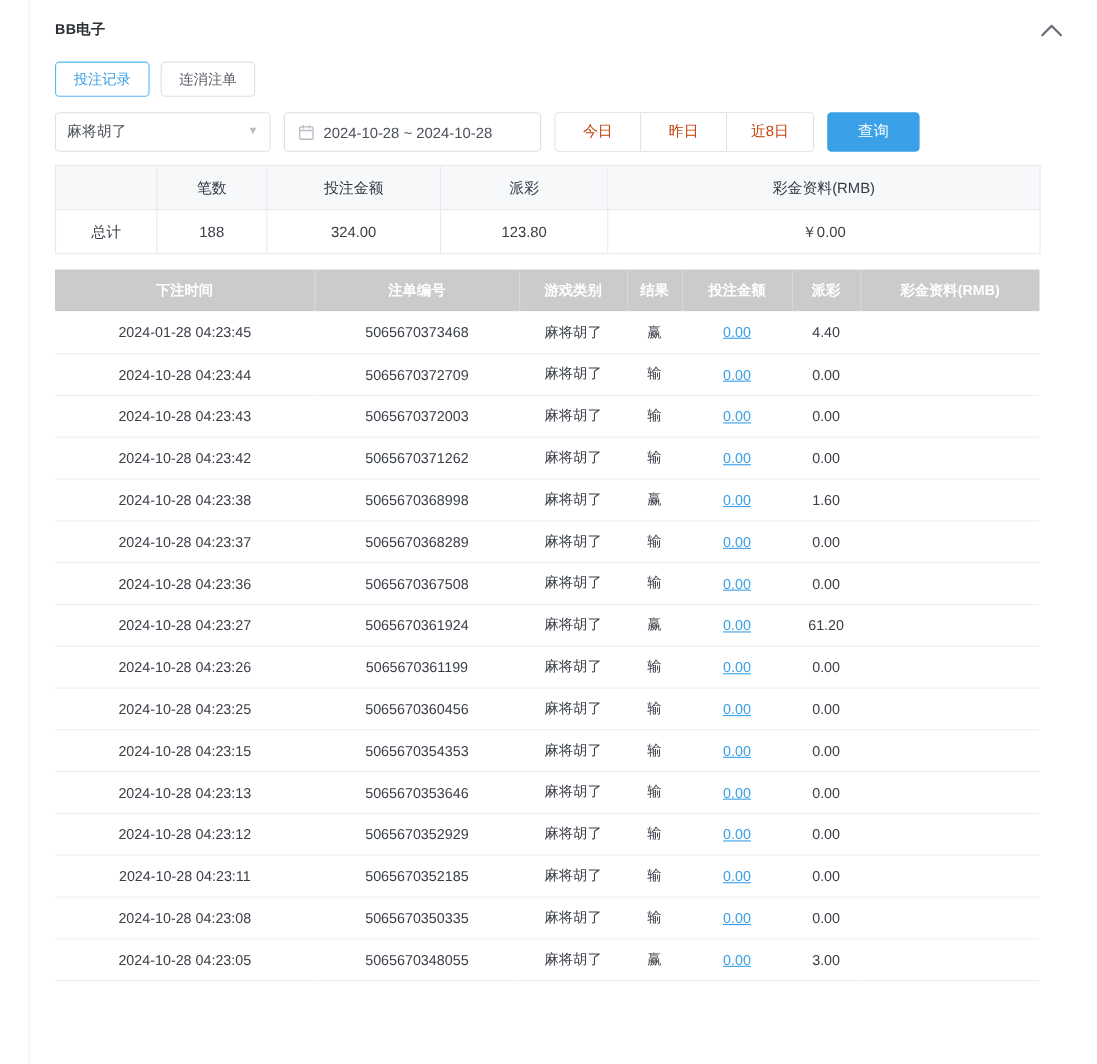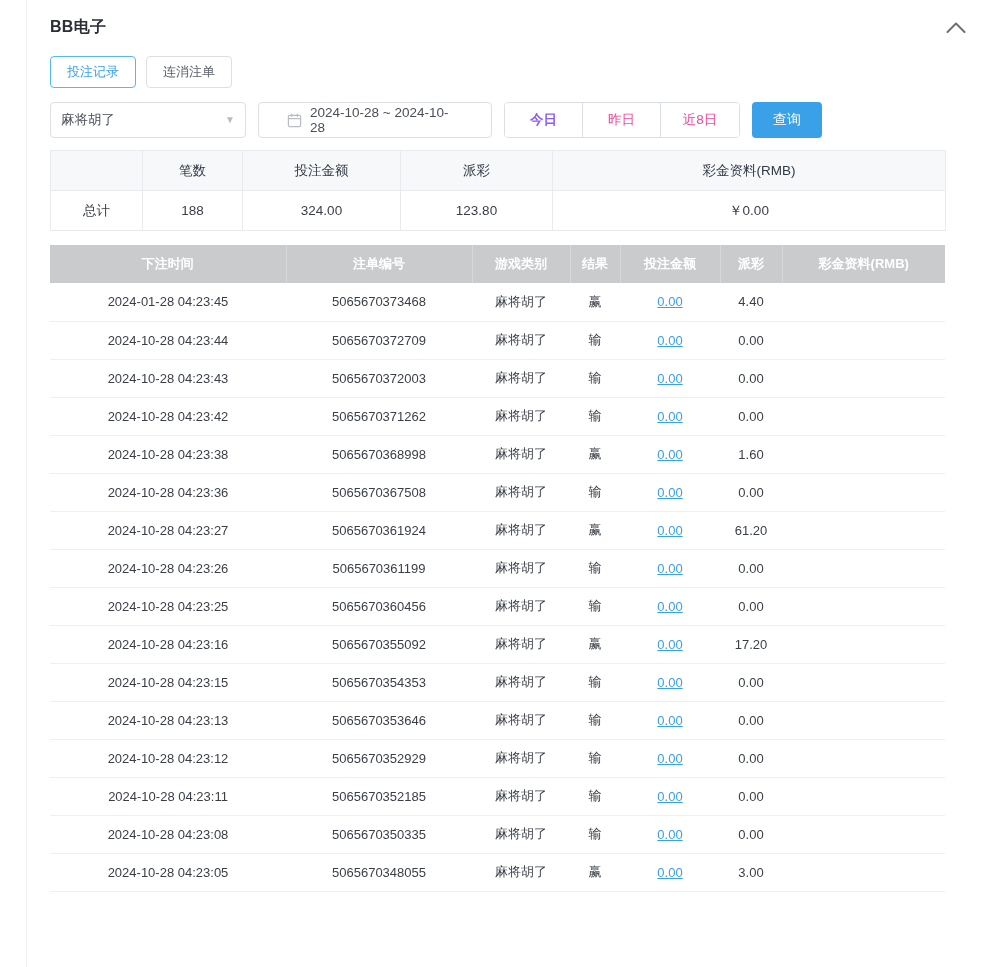--- a/index.html
+++ b/index.html
@@ -31,21 +31,21 @@
   }
 
   
   .panel-header {
     display: flex;
     align-items: center;
     justify-content: space-between;
     padding: 6px 0 10px 23px;
   }
   .panel-title {
-    font-size: 16px;
+    font-size: 13px;
     font-weight: bold;
     color: #2b2f36;
     letter-spacing: .3px;
   }
   .collapse-icon {
     width: 26px;
     height: 26px;
     display: flex;
     align-items: center;
     justify-content: center;
@@ -105,21 +105,21 @@
     line-height: 1;
   }
   .daterange {
     width: 234px;
     height: 36px;
     border: 1px solid #dcdfe6;
     border-radius: 4px;
     display: flex;
     align-items: center;
     gap: 8px;
-    padding: 0 28px;
+    padding: 0 12px;
     font-size: 13.5px;
     color: #4a4f57;
     background: #fff;
     cursor: pointer;
   }
   .cal-icon { color: #b7bdc6; display: flex; align-items: center; }
   .range-group {
     display: flex;
     align-items: center;
     border: 1px solid #dcdfe6;
@@ -128,29 +128,29 @@
     height: 36px;
   }
   .range-btn {
     width: 78px;
     height: 100%;
     display: flex;
     align-items: center;
     justify-content: center;
     font-size: 13.5px;
     background: #fff;
-    color: #ec4899;
+    color: #c2410c;
     border-right: 1px solid #dcdfe6;
     cursor: pointer;
   }
   .range-btn:last-child { border-right: none; }
-  .range-btn.active { color: #8b5cf6; font-weight: bold; }
+  .range-btn.active { color: #c2410c; }
   .query-btn {
     height: 36px;
-    width: 70px;
+    width: 84px;
     background: #3aa0e8;
     color: #fff;
     border: none;
     border-radius: 4px;
     font-size: 14px;
     cursor: pointer;
     font-family: "Liberation Sans", sans-serif;
   }
 
   
@@ -337,20 +337,29 @@
           <tr>
             <td class="col-time">2024-10-28 04:23:38</td>
             <td class="col-order">5065670368998</td>
             <td class="col-type">麻将胡了</td>
             <td class="col-result">赢</td>
             <td class="col-amount"><span class="amount-link">0.00</span></td>
             <td class="col-payout">1.60</td>
             <td class="col-bonus"></td>
           </tr>
           <tr>
+            <td class="col-time">2024-10-28 04:23:37</td>
+            <td class="col-order">5065670368289</td>
+            <td class="col-type">麻将胡了</td>
+            <td class="col-result">输</td>
+            <td class="col-amount"><span class="amount-link">0.00</span></td>
+            <td class="col-payout">0.00</td>
+            <td class="col-bonus"></td>
+          </tr>
+          <tr>
             <td class="col-time">2024-10-28 04:23:36</td>
             <td class="col-order">5065670367508</td>
             <td class="col-type">麻将胡了</td>
             <td class="col-result">输</td>
             <td class="col-amount"><span class="amount-link">0.00</span></td>
             <td class="col-payout">0.00</td>
             <td class="col-bonus"></td>
           </tr>
           <tr>
             <td class="col-time">2024-10-28 04:23:27</td>
@@ -373,29 +382,20 @@
           <tr>
             <td class="col-time">2024-10-28 04:23:25</td>
             <td class="col-order">5065670360456</td>
             <td class="col-type">麻将胡了</td>
             <td class="col-result">输</td>
             <td class="col-amount"><span class="amount-link">0.00</span></td>
             <td class="col-payout">0.00</td>
             <td class="col-bonus"></td>
           </tr>
           <tr>
-            <td class="col-time">2024-10-28 04:23:16</td>
-            <td class="col-order">5065670355092</td>
-            <td class="col-type">麻将胡了</td>
-            <td class="col-result">赢</td>
-            <td class="col-amount"><span class="amount-link">0.00</span></td>
-            <td class="col-payout">17.20</td>
-            <td class="col-bonus"></td>
-          </tr>
-          <tr>
             <td class="col-time">2024-10-28 04:23:15</td>
             <td class="col-order">5065670354353</td>
             <td class="col-type">麻将胡了</td>
             <td class="col-result">输</td>
             <td class="col-amount"><span class="amount-link">0.00</span></td>
             <td class="col-payout">0.00</td>
             <td class="col-bonus"></td>
           </tr>
           <tr>
             <td class="col-time">2024-10-28 04:23:13</td>

